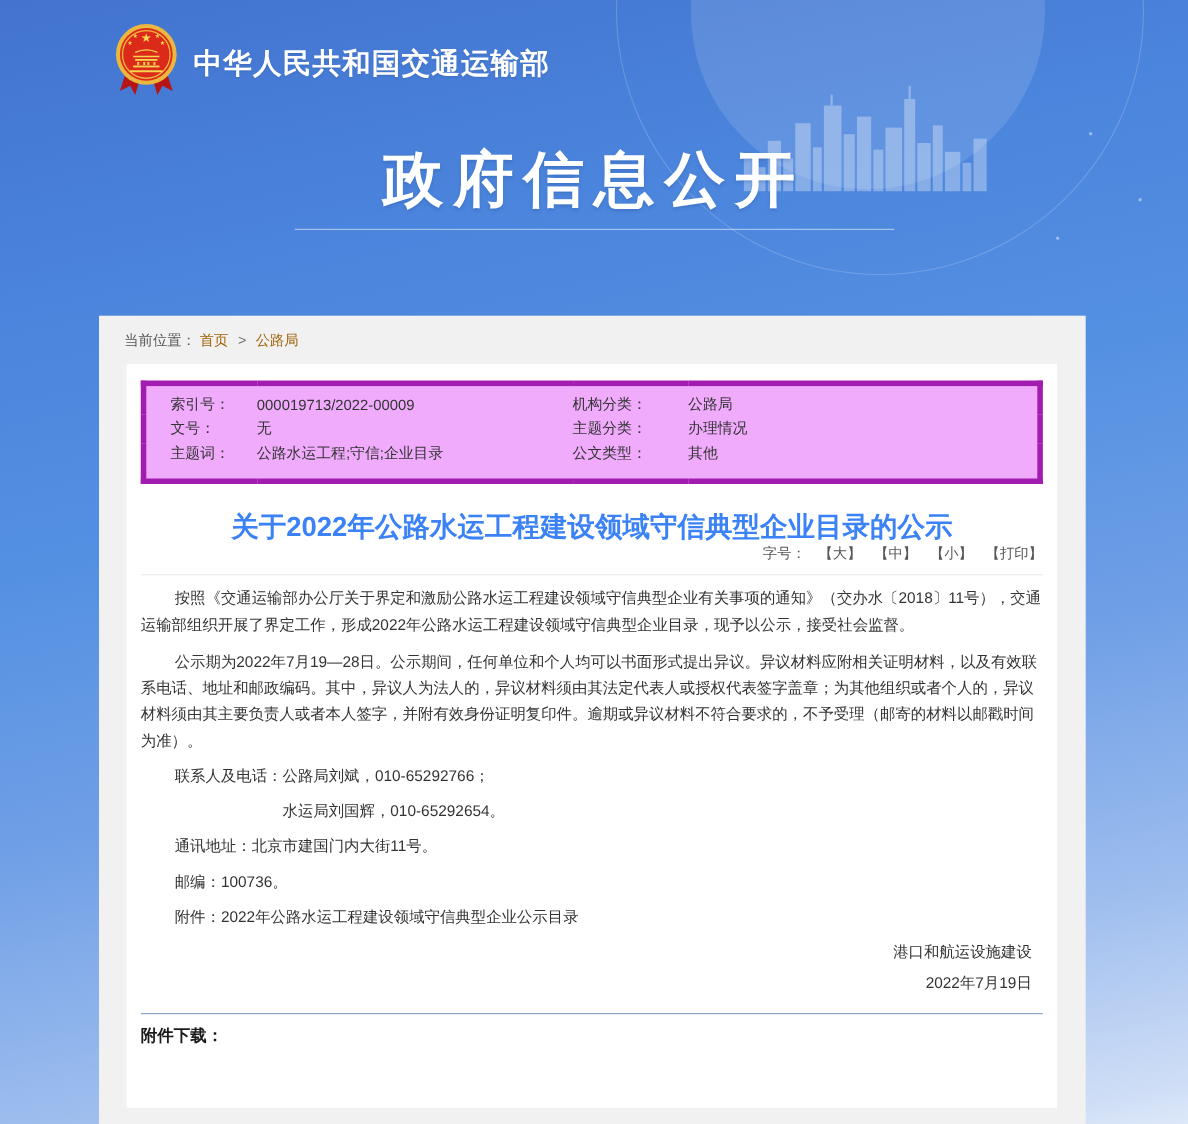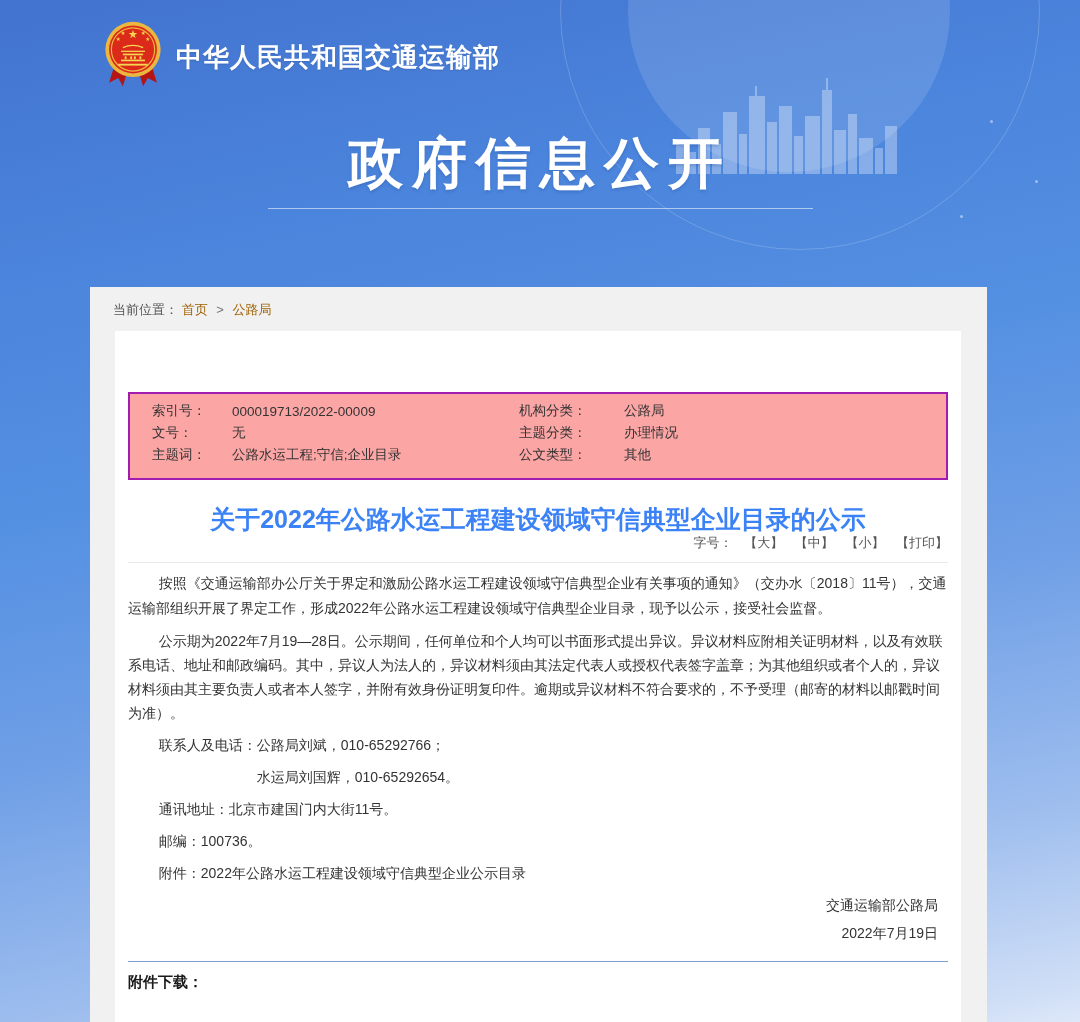--- a/index.html
+++ b/index.html
@@ -22,21 +22,21 @@
   .hero-title { position:absolute; top:127px; left:0; width:100%; text-align:center;
     color:#fff; font-size:55px; font-weight:bold; letter-spacing:9px; text-shadow:0 2px 3px rgba(30,70,140,0.25); }
   .hero-line { position:absolute; top:208px; left:268px; width:545px; height:1px; background:rgba(255,255,255,0.55); }
   
   .panel-outer { margin-left:90px; width:897px; background:#f1f1f1; min-height:735px; }
   .breadcrumb { height:44px; padding:14px 0 0 23px; font-size:13px; color:#555; }
   .breadcrumb a { color:#a16207; text-decoration:none; cursor:pointer; }
   .breadcrumb .sep { margin:0 5px; color:#777; }
   .panel-inner { margin:0 26px 0 25px; background:#fff; padding:15px 13px 30px 13px; min-height:676px; }
   
-  .meta { width:100%; border-collapse:collapse; background:#fca5a5; border:2px solid #a21caf;margin-top:46px; }
+  .meta { width:100%; border-collapse:collapse; background:#f0abfc; border:5px solid #a21caf; }
   .meta td { height:26px; font-size:13.5px; color:#333; vertical-align:middle; padding:0; }
   .meta .l1 { width:103px; padding-left:22px; }
   .meta .v1 { width:287px; }
   .meta .l2 { width:105px; }
   .meta tr:first-child td { padding-top:8px; }
   .meta tr:last-child td { padding-bottom:14px; }
   
   .art-title { margin-top:24px; text-align:center; color:#3b82f6; font-size:25px; font-weight:bold; line-height:30px; }
   .fontrow { text-align:right; font-size:13px; color:#555; line-height:18px;
     padding-bottom:10px; border-bottom:1px solid #e9e9e9; }
@@ -166,21 +166,21 @@
       <p class="p-ind">按照《交通运输部办公厅关于界定和激励公路水运工程建设领域守信典型企业有关事项的通知》（交办水〔2018〕11号），交通运输部组织开展了界定工作，形成2022年公路水运工程建设领域守信典型企业目录，现予以公示，接受社会监督。</p>
       <p class="p-ind2">公示期为2022年7月19—28日。公示期间，任何单位和个人均可以书面形式提出异议。异议材料应附相关证明材料，以及有效联系电话、地址和邮政编码。其中，异议人为法人的，异议材料须由其法定代表人或授权代表签字盖章；为其他组织或者个人的，异议材料须由其主要负责人或者本人签字，并附有效身份证明复印件。逾期或异议材料不符合要求的，不予受理（邮寄的材料以邮戳时间为准）。</p>
       <p class="cline">联系人及电话：公路局刘斌，010-65292766；</p>
       <p class="cline2">水运局刘国辉，010-65292654。</p>
       <p class="cline">通讯地址：北京市建国门内大街11号。</p>
       <p class="cline">邮编：100736。</p>
       <p class="cline">附件：2022年公路水运工程建设领域守信典型企业公示目录</p>
     </div>
 
     <div class="sig">
-      <div>交通运输部公路局</div>
+      <div>港口和航运设施建设</div>
       <div>2022年7月19日</div>
     </div>
 
     <hr class="divider">
 
     <div class="attach-h">附件下载：</div>
 
   </div>
 </div>
 

